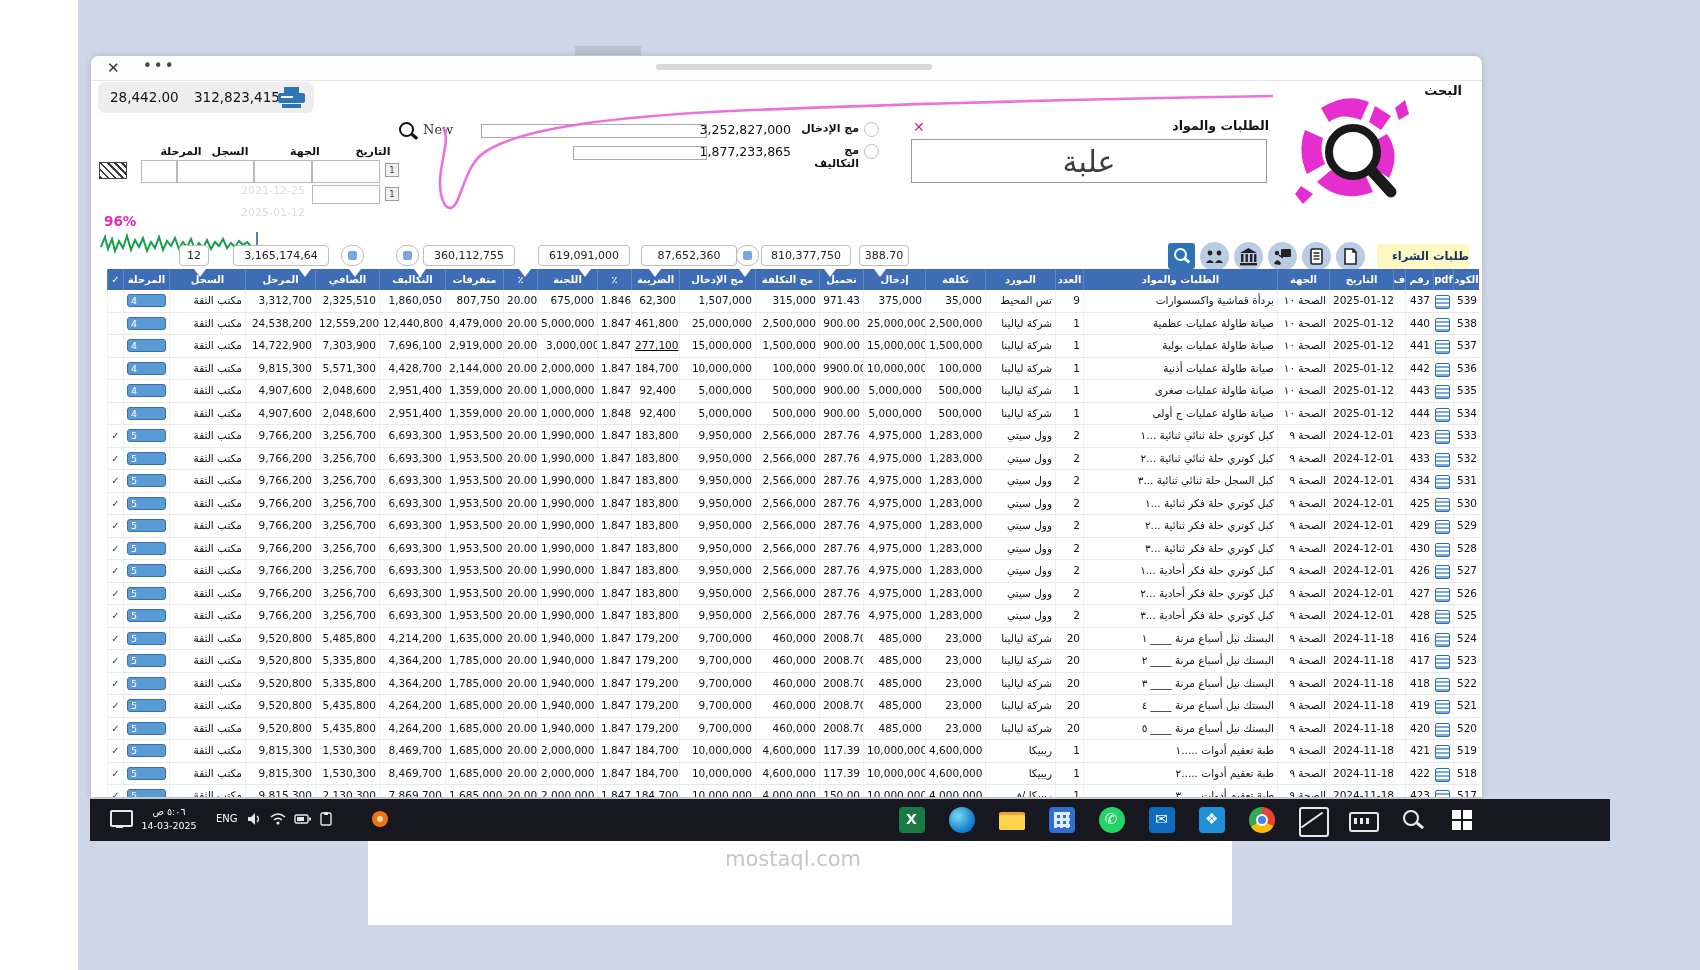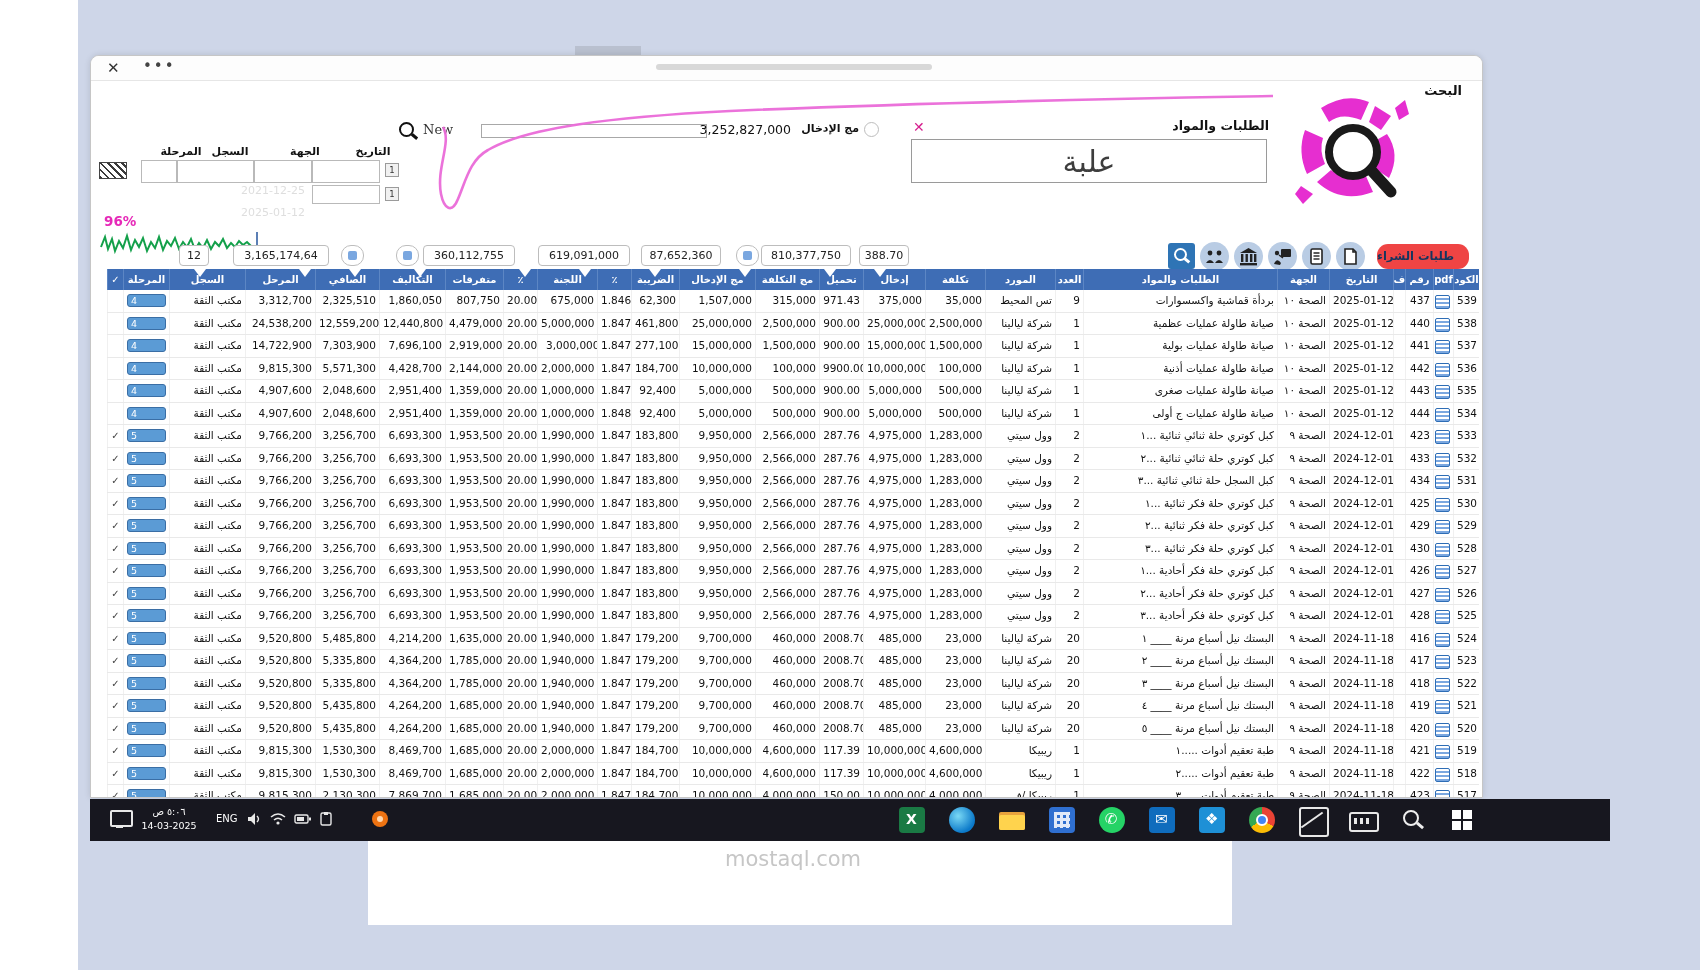--- a/index.html
+++ b/index.html
@@ -57,22 +57,22 @@
           font-size:11px;color:#222;text-align:center;line-height:19px;box-sizing:border-box;}
   .bluebtn{position:absolute;top:189px;width:23px;height:21px;background:#fff;border:1px solid #bdbdbd;border-radius:10px;box-sizing:border-box;}
   .bluebtn:after{content:"";position:absolute;left:6px;top:5px;width:9px;height:9px;background:#7aa7e0;border-radius:2px;}
 
   
   .srchbtn{position:absolute;left:1077px;top:187px;width:27px;height:26px;background:#2e74b5;border-radius:3px;}
   .srchbtn .m{position:absolute;left:6px;top:5px;width:9px;height:9px;border:2.5px solid #fff;border-radius:50%;}
   .srchbtn .m:after{content:"";position:absolute;left:8px;top:9px;width:6px;height:3px;background:#fff;transform:rotate(40deg);}
   .circ{position:absolute;top:186px;width:29px;height:29px;background:#b9cce4;border-radius:50%;}
   .circ svg{position:absolute;left:4px;top:4px;}
-  .tab{position:absolute;left:1286px;top:188px;width:92px;height:25px;background:#ef4444;border-radius:11px;
-       font-size:11.5px;font-weight:bold;color:#15355e;text-align:left;line-height:25px;direction:rtl;}
+  .tab{position:absolute;left:1286px;top:188px;width:92px;height:25px;background:#fef9c3;border-radius:0;
+       font-size:11.5px;font-weight:bold;color:#15355e;text-align:right;line-height:25px;direction:rtl;}
 
   
   .grid{position:absolute;left:16px;top:213px;width:1372px;height:528px;overflow:hidden;direction:rtl;}
   .hrow{position:relative;display:flex;direction:rtl;height:21px;}
   .hc{box-sizing:border-box;background:#3e6db5;color:#fff;font-size:10px;font-weight:bold;text-align:center;
       line-height:21px;height:21px;border-left:1px solid #5c86c4;white-space:nowrap;overflow:hidden;}
   .tail{position:absolute;top:0;width:0;height:0;border-left:6px solid transparent;border-right:6px solid transparent;
         border-top:8px solid #fff;}
   .trow{display:flex;direction:rtl;height:21.5px;background:#fff;border-bottom:1px solid #e9e9e9;}
   .c{box-sizing:border-box;padding:0 3px;font-size:10.5px;color:#111;height:21.5px;line-height:21.5px;
@@ -142,20 +142,30 @@
   <div class="left-strip"></div>
   <div class="top-notch"></div>
 
   <div class="appwin">
     <div class="titlebar">
       <span class="tb-close">✕</span>
       <span class="tb-menu">•••</span>
       <span class="tb-line"></span>
     </div>
 
+    <div class="chip">
+      <span class="v1">28,442.00</span>
+      <span class="v2">312,823,415</span>
+      <span class="printer">
+          <span class="pt"></span>
+          <span class="pb"></span>
+          <span class="ps"></span>
+          <span class="pl"></span>
+        </span>
+    </div>
 
     <span class="flabel" style="left:64px;width:52px;text-align:center;">المرحلة</span>
     <span class="flabel" style="left:116px;width:46px;text-align:center;">السجل</span>
     <span class="flabel" style="left:192px;width:44px;text-align:center;">الجهة</span>
     <span class="flabel" style="left:258px;width:48px;text-align:center;">التاريخ</span>
     <div class="fbox" style="left:50px;width:36px;"></div>
     <div class="fbox" style="left:86px;width:77px;"></div>
     <div class="fbox" style="left:163px;width:58px;"></div>
     <div class="fbox" style="left:221px;width:68px;"></div>
     <div class="fbox" style="left:221px;top:129px;width:68px;height:19px;"></div>
@@ -174,20 +184,26 @@
       <span class="mag"></span>
       <span class="newtxt">New</span>
     </div>
 
     <div class="totrow" style="left:0;top:66px;width:800px;">
       <span class="tot-box" style="left:390px;top:2px;width:226px;"></span>
       <span class="tot-val">3,252,827,000</span>
       <span class="tot-lab">مج الإدخال</span>
       <span class="tot-cir"></span>
     </div>
+    <div class="totrow" style="left:0;top:88px;width:800px;">
+      <span class="tot-box" style="left:482px;top:2px;width:134px;"></span>
+      <span class="tot-val">1,877,233,865</span>
+      <span class="tot-lab">مج التكاليف</span>
+      <span class="tot-cir"></span>
+    </div>
 
     <span class="clearx">✕</span>
     <input class="searchbox" dir="rtl" value="علبة" style="">
     <span class="panel-lab">الطلبات والمواد</span>
     <span class="search-title">البحث</span>
 
     <svg class="logo" viewBox="0 0 120 124">
       <g fill="#e62ed0">
         <path d="M30 18 Q55 2 78 12 L70 30 Q50 22 38 32 Z"></path>
         <path d="M84 16 L100 26 L90 40 L78 32 Z"></path>
@@ -200,21 +216,21 @@
       <circle cx="62" cy="62" r="24" fill="none" stroke="#1a1a1a" stroke-width="8"></circle>
       <line x1="80" y1="80" x2="100" y2="102" stroke="#1a1a1a" stroke-width="11" stroke-linecap="round"></line>
     </svg>
 
     <span class="sumbox" style="left:88px;width:30px;">12</span>
     <span class="sumbox" style="left:142px;width:96px;">3,165,174,64</span>
     <span class="bluebtn" style="left:250px;"></span>
     <span class="bluebtn" style="left:305px;"></span>
     <span class="sumbox" style="left:332px;width:92px;">360,112,755</span>
     <span class="sumbox" style="left:447px;width:92px;">619,091,000</span>
-    <span class="sumbox" style="left:550px;width:80px;">87,652,360</span>
+    <span class="sumbox" style="left:550px;width:96px;">87,652,360</span>
     <span class="bluebtn" style="left:645px;"></span>
     <span class="sumbox" style="left:670px;width:90px;">810,377,750</span>
     <span class="sumbox" style="left:768px;width:50px;">388.70</span>
 
     <span class="srchbtn">
         <span class="m"></span>
       </span>
     <span class="circ" style="left:1109px;">
       <svg width="21" height="21" viewBox="0 0 21 21">
           <g fill="#222">
@@ -369,21 +385,21 @@
           <div class="c num" style="width: 64px;">2025-01-12</div>
           <div class="c ar" style="width: 52px;">الصحة ١٠</div>
           <div class="c ar" style="width: 182px; flex: 1 1 auto;">صيانة طاولة عمليات بولية</div>
           <div class="c num" style="width: 28px;">1</div>
           <div class="c ar" style="width: 70px;">شركة ليالينا</div>
           <div class="c num" style="width: 60px;">1,500,000</div>
           <div class="c num" style="width: 62px;">15,000,000</div>
           <div class="c num" style="width: 44px;">900.00</div>
           <div class="c num" style="width: 64px;">1,500,000</div>
           <div class="c num" style="width: 76px;">15,000,000</div>
-          <div class="c num" style="width: 48px;">277,100</div>
+          <div class="c num" style="width: 48px; text-decoration: underline;">277,100</div>
           <div class="c num" style="width: 34px;">1.847</div>
           <div class="c num" style="width: 60px; padding-left: 8px;">3,000,000</div>
           <div class="c num" style="width: 34px;">20.00</div>
           <div class="c num" style="width: 58px;">2,919,000</div>
           <div class="c num" style="width: 66px;">7,696,100</div>
           <div class="c num" style="width: 64px;">7,303,900</div>
           <div class="c num" style="width: 70px;">14,722,900</div>
           <div class="c ar" style="width: 76px;">مكتب الثقة</div>
           <div class="c" style="width: 46px;">
             <div class="bar">4</div>

